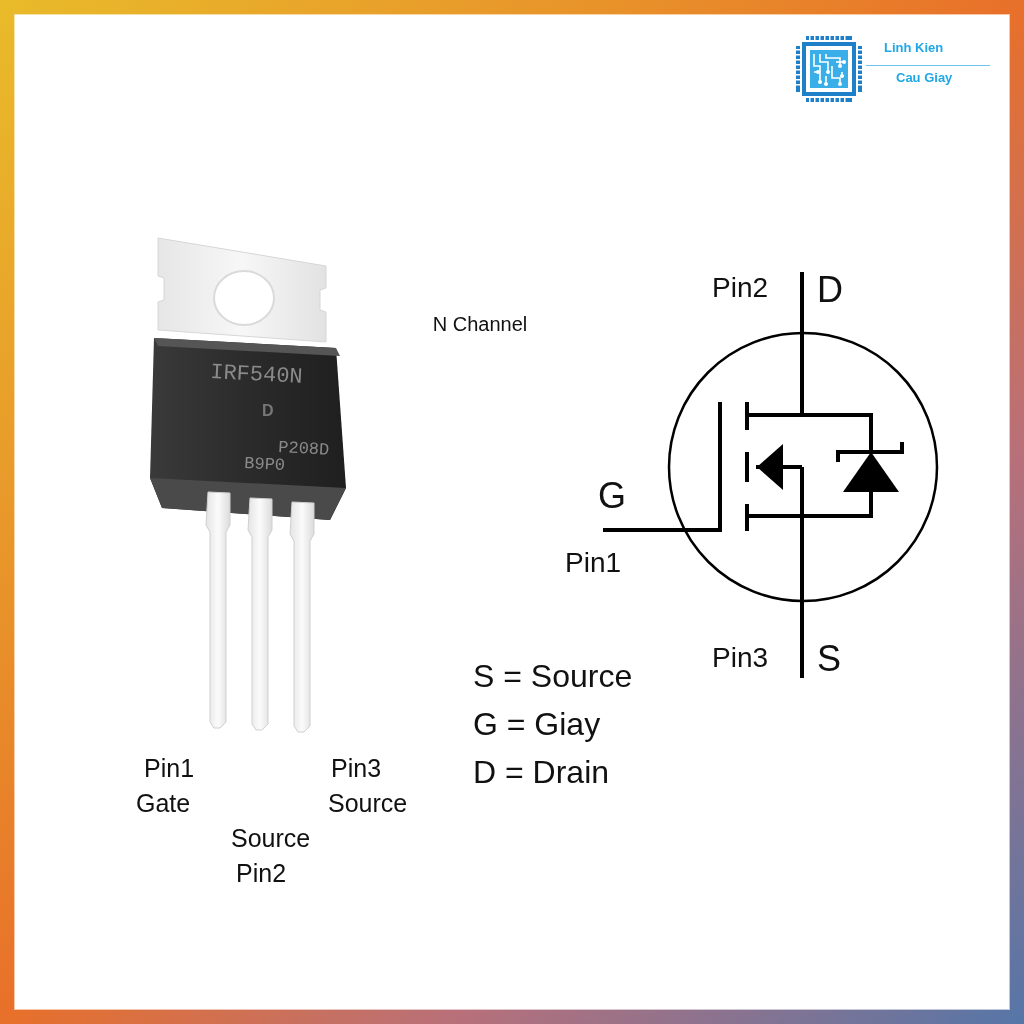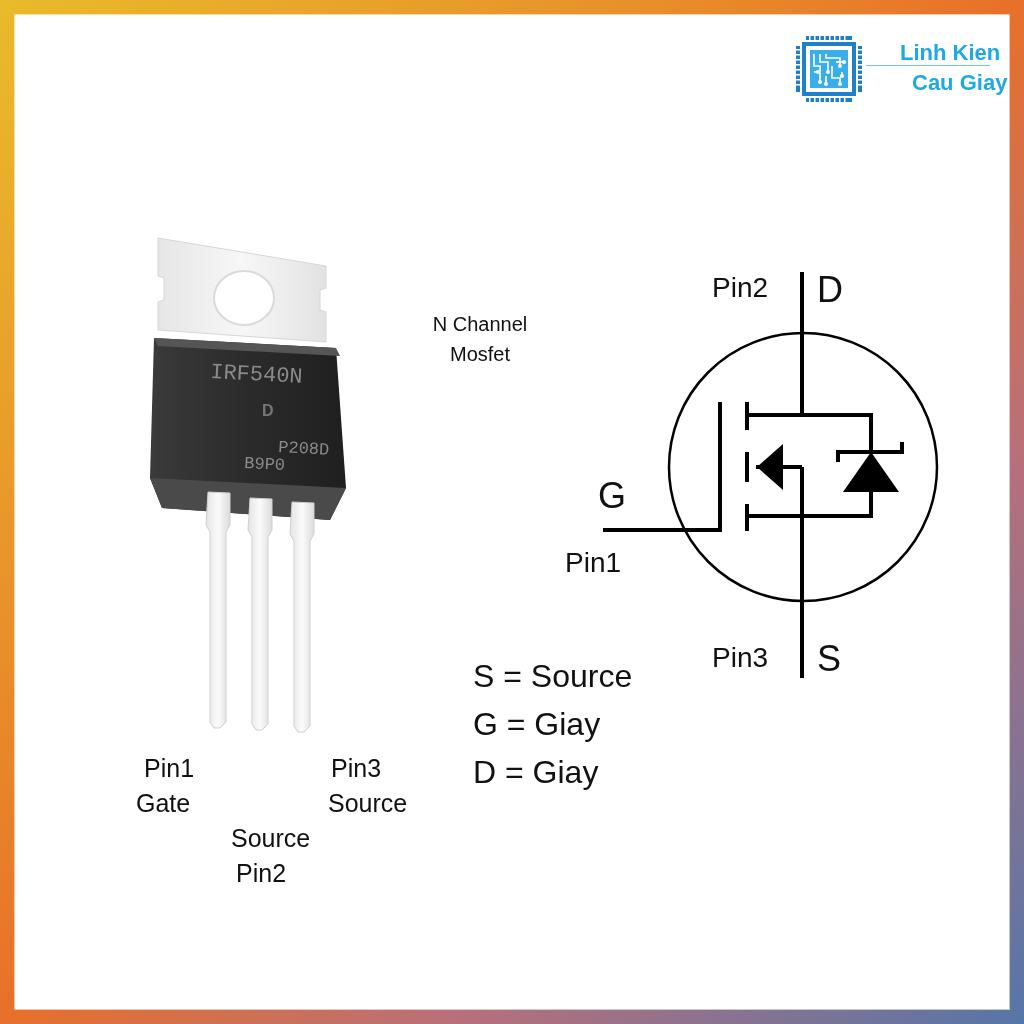--- a/index.html
+++ b/index.html
@@ -13,21 +13,21 @@
       linear-gradient(135deg, #e9bb2a 0%, #e8922a 30%, #e8702a 50%, #b8707a 72%, #5576a8 100%);
   }
   .inner {
     position: absolute; left: 15px; top: 15px; width: 994px; height: 994px;
     background: #ffffff;
     box-shadow: 0 0 0 1px rgba(255,255,255,0.6);
   }
   .abs { position: absolute; }
   .logo { position: absolute; left: 796px; top: 34px; width: 196px; height: 72px; }
   .logo-text-1, .logo-text-2 {
-    position: absolute; left: 104px; color: #1fa8e6; font-weight: bold; font-size: 22px; white-space: nowrap;
+    position: absolute; left: 88px; color: #1fa8e6; font-weight: bold; font-size: 13px; white-space: nowrap;
   }
   .logo-text-1 { top: 6px; }
   .logo-text-2 { top: 36px; margin-left: 12px; }
   .logo-rule { position: absolute; left: 70px; top: 31px; width: 124px; height: 1px; background: #6cc3ee; }
   .lbl { position: absolute; font-size: 25px; line-height: 1; white-space: nowrap; }
   .lbl-big { position: absolute; font-size: 20px; line-height: 1; white-space: nowrap; }
   .lbl-letter { position: absolute; font-size: 36px; line-height: 1; white-space: nowrap; }
   .center { text-align: center; }
 </style>
 </head>
@@ -145,40 +145,39 @@
   <g>
     <path d="M110 268 L132 269 L132 300 L128 307 L128 494 L122 500 L116 500 L112 494 L112 307 L108 300 Z" fill="url(#legG)" stroke="#cfcfcf" stroke-width="1"></path>
   </g>
   <g>
     <path d="M152 272 L174 273 L174 304 L170 311 L170 496 L164 502 L158 502 L154 496 L154 311 L150 304 Z" fill="url(#legG)" stroke="#cfcfcf" stroke-width="1"></path>
   </g>
 </svg>
 
 <div class="lbl-big center" style="left:380px;top:314px;width:200px;">
   <div>N Channel</div>
-  <div style="margin-top:10px;">Mosfet</div>
 </div>
 
 <div class="lbl" style="left:136px;top:756px;">
   <div style="margin-left:8px;">Pin1</div>
   <div style="margin-top:10px;">Gate</div>
 </div>
 <div class="lbl" style="left:231px;top:826px;">
   <div>Source</div>
   <div style="margin-top:10px;margin-left:5px;">Pin2</div>
 </div>
 <div class="lbl" style="left:328px;top:756px;">
   <div style="margin-left:3px;">Pin3</div>
   <div style="margin-top:10px;">Source</div>
 </div>
 
 <div class="lbl" style="left:473px;top:660px;font-size:32px;">
   <div>S = Source</div>
   <div style="margin-top:16px;">G = Giay</div>
-  <div style="margin-top:16px;">D = Giay</div>
+  <div style="margin-top:16px;">D = Drain</div>
 </div>
 
 <svg class="abs" style="left:0;top:0;" width="1024" height="1024" viewBox="0 0 1024 1024">
   <g stroke="#000" stroke-width="4" fill="none" stroke-linecap="butt">
     <circle cx="803" cy="467" r="134" stroke-width="2.5"></circle>
 
     <line x1="802" y1="272" x2="802" y2="415"></line>
 
     <line x1="802" y1="467" x2="802" y2="678"></line>
 

